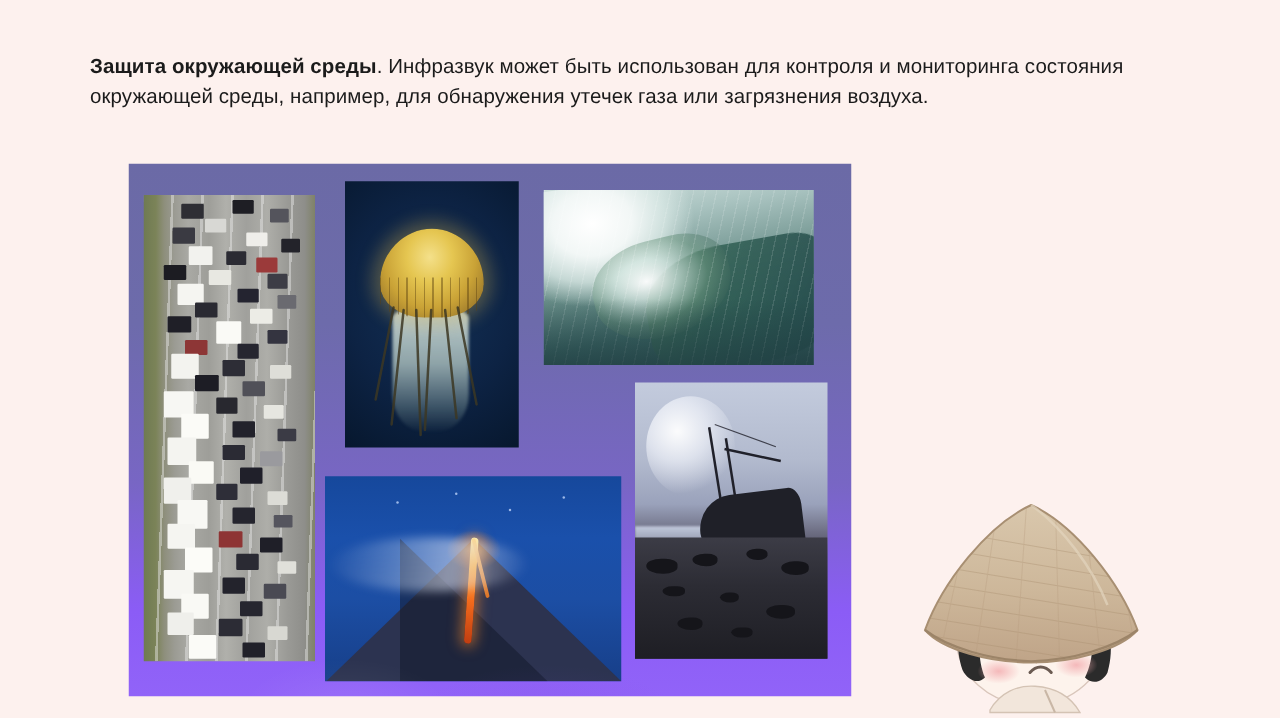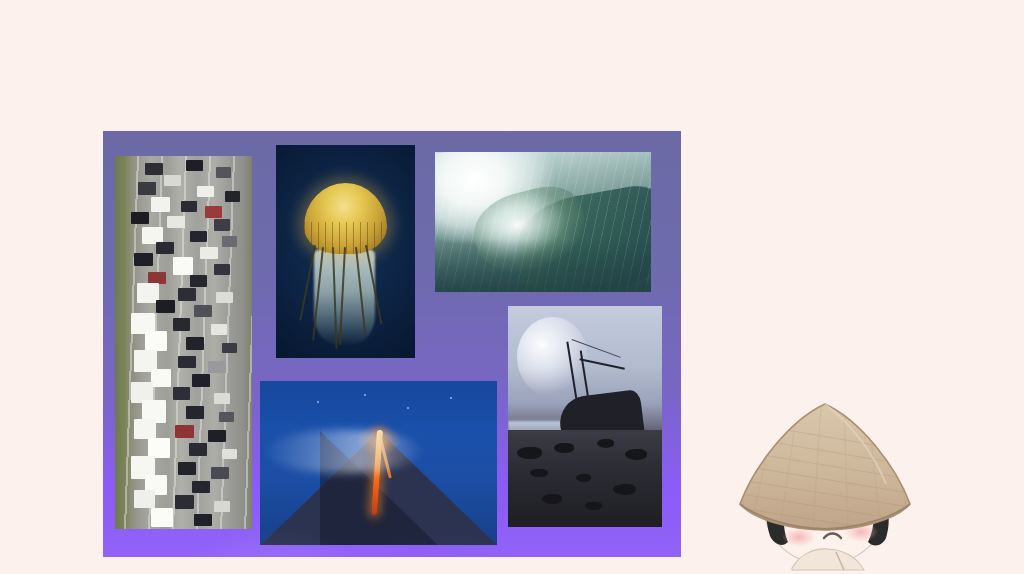--- a/index.html
+++ b/index.html
@@ -311,20 +311,23 @@
     top: 392px;
     width: 250px;
     height: 182px;
   }
 </style>
 </head>
 <body>
 
 <div id="slide">
 
+  <div id="text-block">
+    <span class="lead">Защита окружающей среды</span><span>. Инфразвук может быть использован для контроля и мониторинга состояния окружающей среды, например, для обнаружения утечек газа или загрязнения воздуха.</span>
+  </div>
 
   <div id="collage-panel">
 
     <div class="photo" id="photo-traffic">
       <div class="lane-marks"></div>
       <div class="cars">
         <i style="left:22%;top:2%;width:13%;height:3.2%;background:#2e2e34"></i>
         <i style="left:52%;top:1%;width:12%;height:3%;background:#1e1e24"></i>
         <i style="left:74%;top:3%;width:11%;height:2.8%;background:#54545c"></i>
         <i style="left:36%;top:5%;width:12%;height:3%;background:#d8d8d4"></i>

